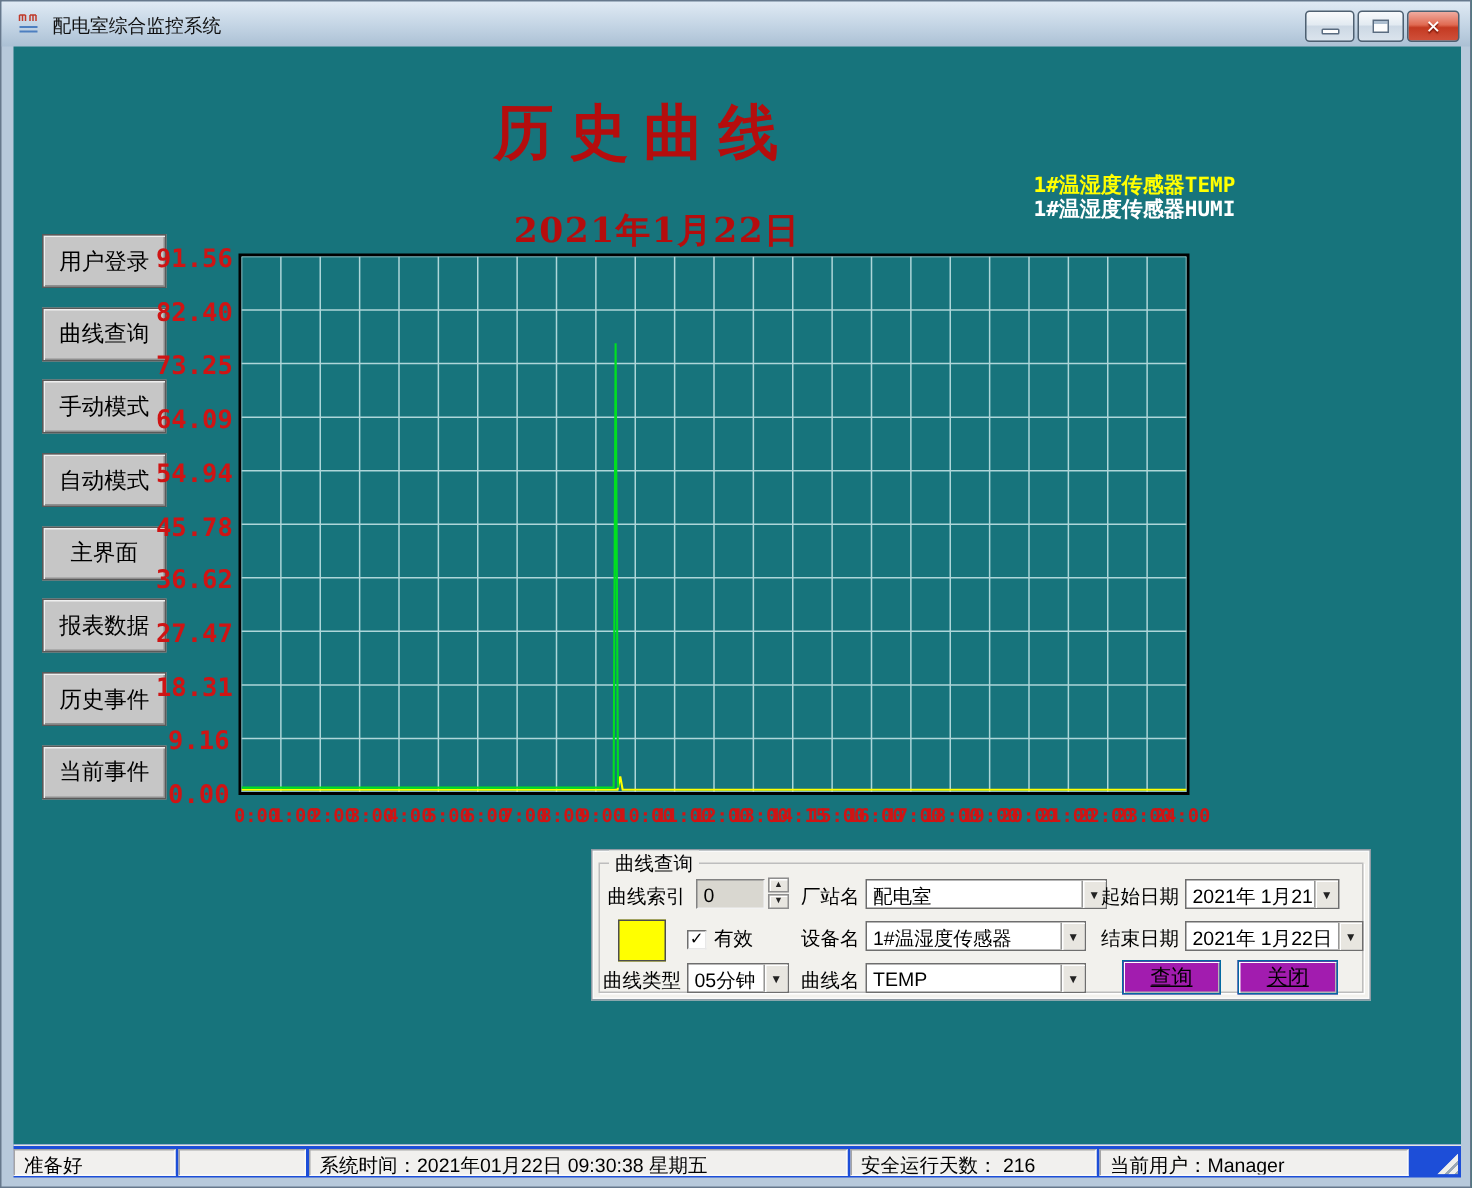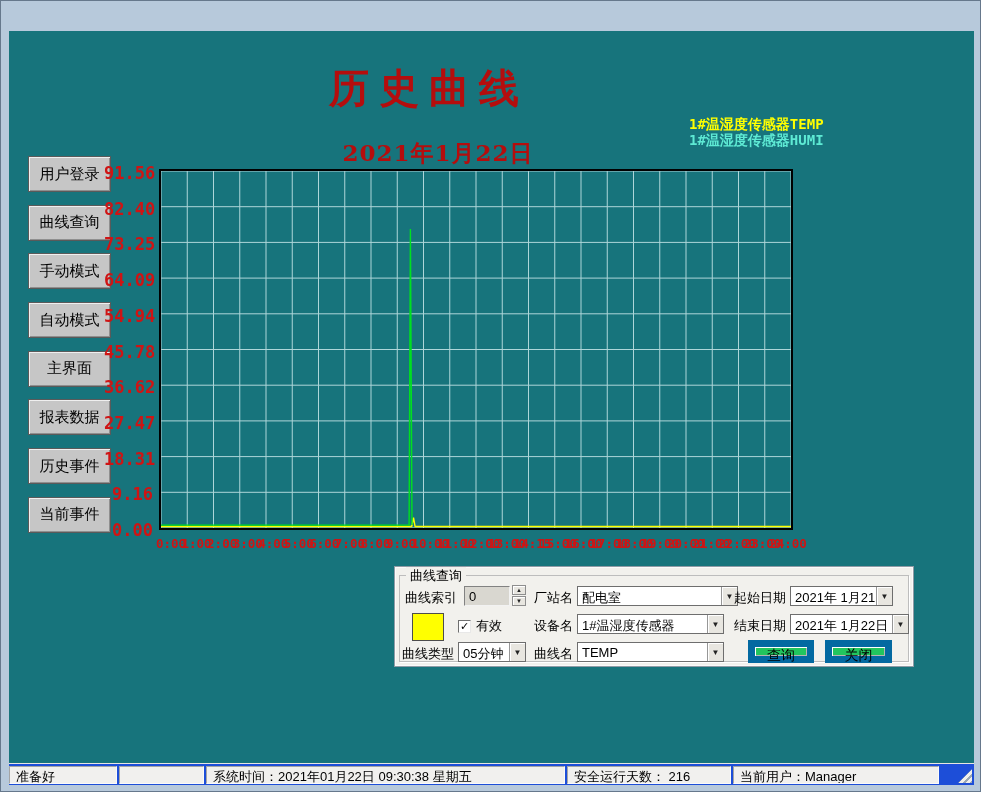--- a/index.html
+++ b/index.html
@@ -75,50 +75,70 @@
   .swatch { position:absolute; width:32px; height:28px; border:1px solid #4d4d4d; }
   .checkbox-row { position:absolute; display:flex; align-items:center; gap:5px; }
   .checkbox { width:13px; height:13px; background:#fff; border:1px solid;
               border-color:#6f6f6f #e8e8e8 #e8e8e8 #6f6f6f; font-size:11px; font-weight:bold;
               line-height:11px; text-align:center; color:#000; cursor:pointer; }
   .dd { position:absolute; height:20px; background:#fff; border:1px solid #6e6e6e; display:flex; cursor:pointer; }
   .dd-val { flex:1; font-size:13px; padding:2px 4px; color:#000; white-space:nowrap; overflow:hidden; }
   .dd-btn { width:16px; background:#e8e6e0; border-left:1px solid #979797; font-size:8px;
             display:flex; align-items:center; justify-content:center; color:#222;
             box-shadow:inset 1px 1px 0 #fff; }
-  .qp-button { position:absolute; height:23px; background:#22c55e; border:7px solid #0369a1;
+  .qp-button { position:absolute; height:23px; background:#a21caf; border:1px solid #0369a1;
                box-shadow:inset 1px 1px 0 #fff, inset -1px -1px 0 #b5b5b5;
-               font-size:14px; color:#000; cursor:pointer; }
+               font-size:14px; color:#000; cursor:pointer;text-decoration:underline; }
 
   
   .statusbar { position:absolute; left:8px; top:762px; width:965px; height:22px;
                background:#1d4ed8; border-top:1px solid #e8e6e0; }
   .sb-pane { position:absolute; top:2px; height:18px; background:#f1f0ee; border:1px solid;
              border-color:#a5a5a5 #fafafa #fafafa #a5a5a5; font-size:13px; color:#000;
              padding:1px 0 0 6px; white-space:nowrap; overflow:hidden; }
   .sb-grip { position:absolute; right:2px; bottom:2px; width:14px; height:14px;
              background:
                linear-gradient(135deg, transparent 50%, transparent 50%),
                repeating-linear-gradient(135deg,#f0efec 0 3px,#9aa7b5 3px 5px);
              clip-path:polygon(100% 0,100% 100%,0 100%); cursor:nwse-resize; }
 </style>
 </head>
 <body>
 
 <div class="window">
 
+  <div class="titlebar">
+    <span class="app-icon">
+      <svg width="18" height="15" viewBox="0 0 18 15">
+        <path d="M1 1h4M1 1v4M3 1v4M5 1v4M8 1h4M8 1v4M10 1v4M12 1v4" stroke="#c03a2a" stroke-width="1" fill="none"></path>
+        <path d="M1 9h12M1 12h12" stroke="#4d7fc0" stroke-width="1.4" fill="none"></path>
+      </svg>
+    </span>
+    <span class="window-title">配电室综合监控系统</span>
+    <div class="win-controls">
+      <div class="win-btn min">
+          <span class="glyph-min"></span>
+        </div>
+      <div class="win-btn max">
+          <span class="glyph-max"></span>
+        </div>
+      <div class="win-btn close">
+          <span class="glyph-close">✕</span>
+        </div>
+    </div>
+  </div>
 
   <div class="client">
 
     <div class="page-title">历史曲线</div>
     <div class="page-date">2021年1月22日</div>
 
     <div class="legend">
         <div class="legend-item" style="color: rgb(255, 255, 0);">1#温湿度传感器TEMP</div>
-        <div class="legend-item" style="color: #5eead4;">1#温湿度传感器HUMI</div>
+        <div class="legend-item" style="color: #ffffff;">1#温湿度传感器HUMI</div>
       </div>
 
     <div class="sidebar">
         <button class="nav-btn">用户登录</button>
         <button class="nav-btn">曲线查询</button>
         <button class="nav-btn">手动模式</button>
         <button class="nav-btn">自动模式</button>
         <button class="nav-btn">主界面</button>
         <button class="nav-btn">报表数据</button>
         <button class="nav-btn">历史事件</button>

